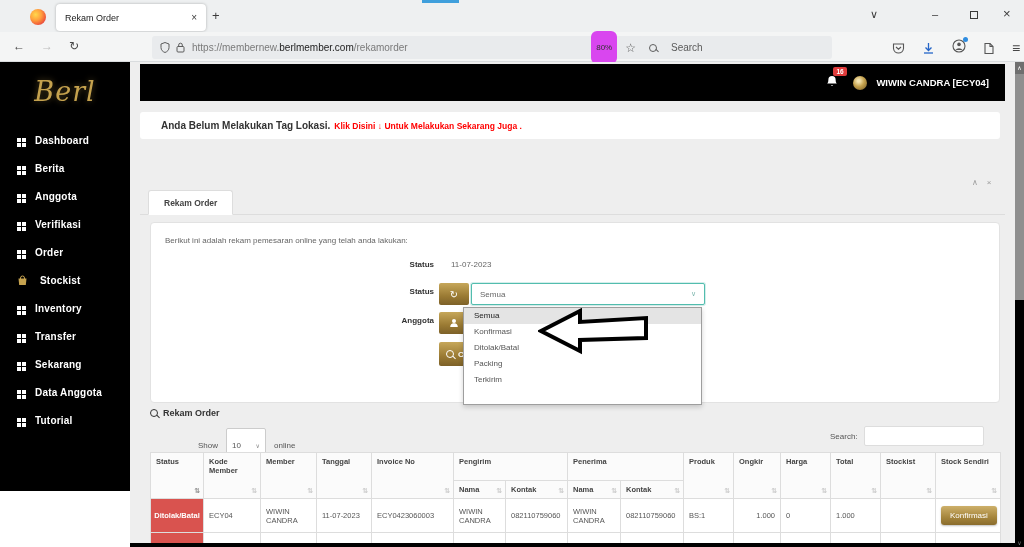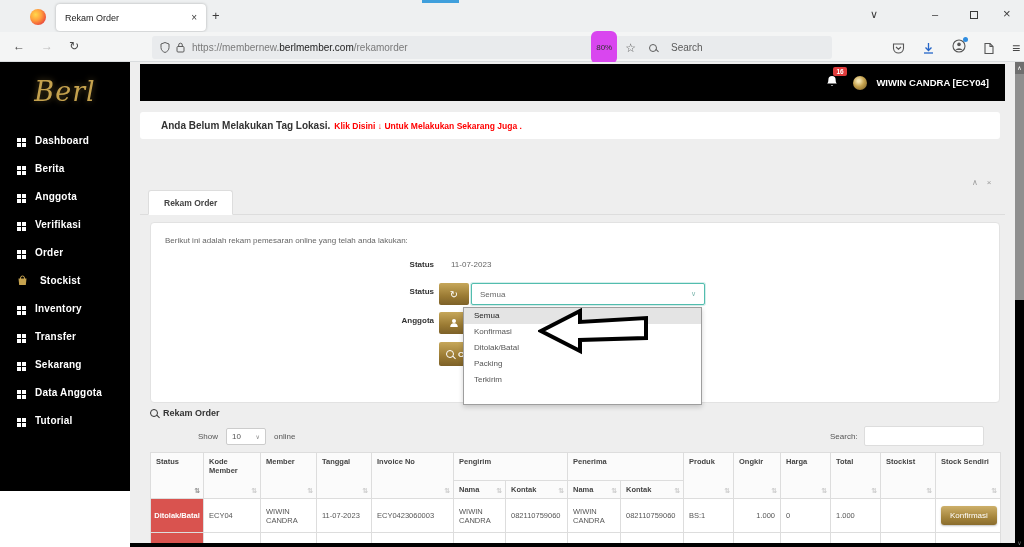--- a/index.html
+++ b/index.html
@@ -99,21 +99,21 @@
 
   .annot-arrow { position:absolute; left:408px; top:246px; z-index:6; }
 
   .sec-title { position:absolute; left:20px; top:346px; display:flex; align-items:center; gap:5px; }
   .sec-title .mag { border-color:#333; } .sec-title .mag::after{ background:#333; }
   .sec-title span { font-size:9px; font-weight:bold; color:#333; }
 
   .ctl-row-label { font-size:8px; color:#555; }
   .show-wrap { position:absolute; left:20px; top:366px; display:flex; align-items:center; gap:8px;margin-left:48px; }
   .mini-sel { width:40px; height:17px; border:1px solid #ccc; border-radius:2px; background:#fff;
-    display:flex; align-items:center; padding:7px 5px; }
+    display:flex; align-items:center; padding:16px 5px; }
   .mini-sel span.val { font-size:8px; color:#555; flex:1; }
   .mini-sel .i-caret { font-size:6px; color:#888; }
   .search-wrap { position:absolute; left:700px; top:364px; display:flex; align-items:center; gap:6px; }
   .search-input { width:120px; height:20px; border:1px solid #ddd; border-radius:2px; background:#fff; font-size:8px; padding:0 4px; }
 
   table.grid { position:absolute; left:20px; top:390px; width:850px; border-collapse:collapse; table-layout:fixed; }
   .grid th, .grid td { border:1px solid #ddd; font-size:7.5px; color:#555; padding:4px 5px; vertical-align:top; text-align:left; }
   .grid th { background:#fbfbfb; color:#444; font-weight:bold; position:relative; }
   .grid .sort { position:absolute; right:3px; bottom:3px; color:#c9c9c9; font-size:7px; }
   .grid .sort.active { color:#8a8a8a; }

